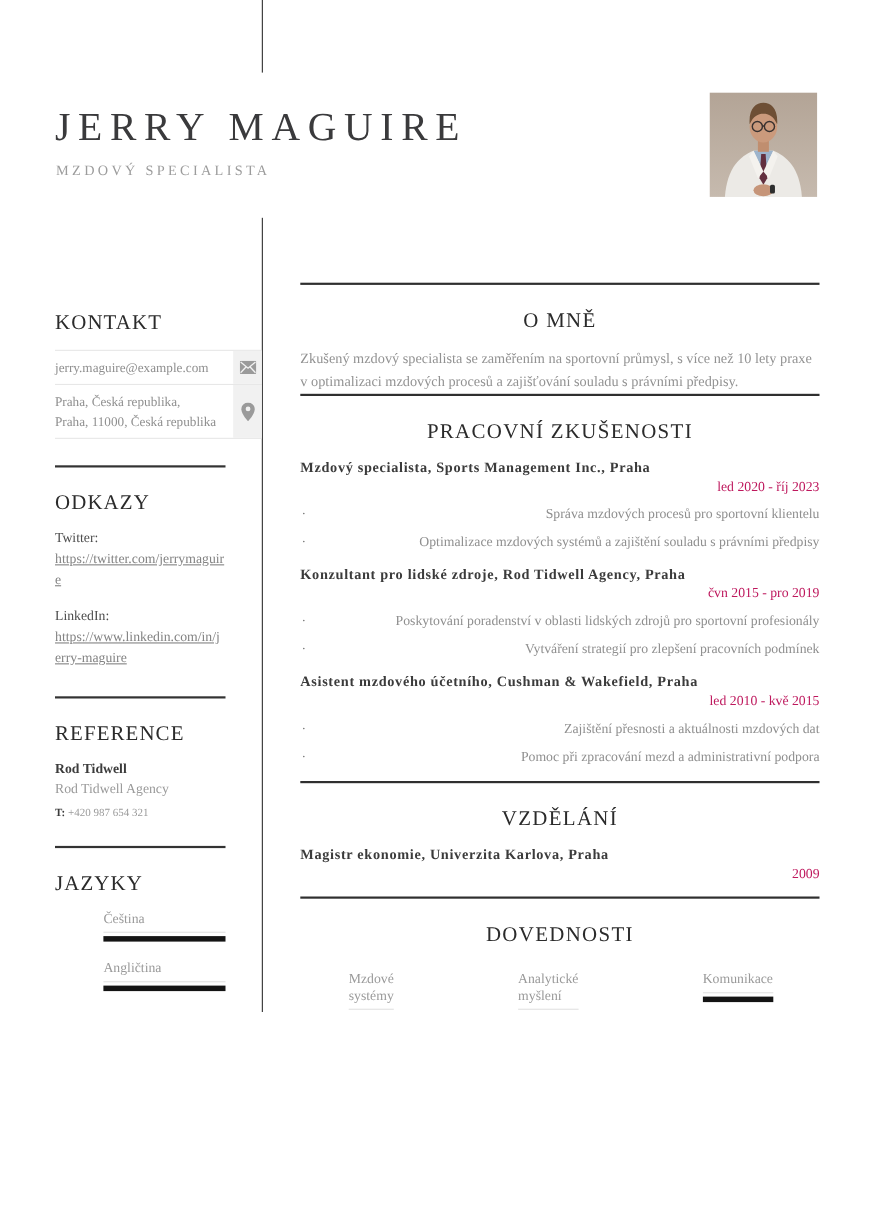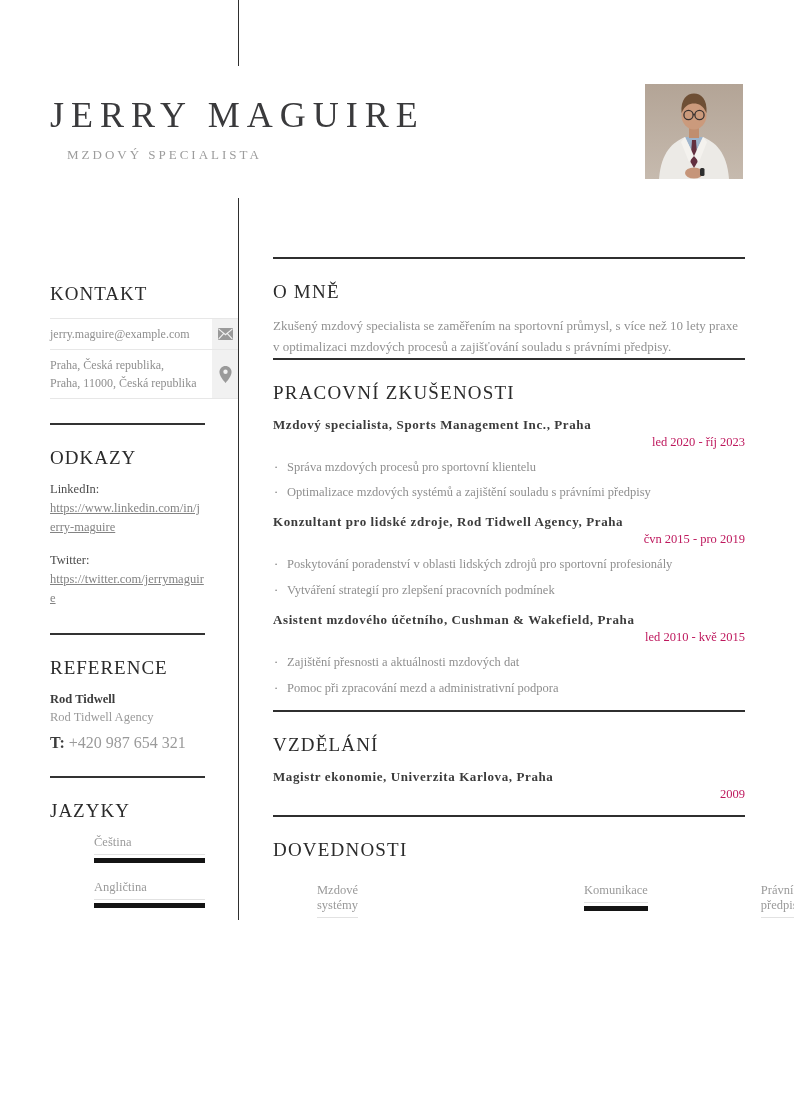--- a/index.html
+++ b/index.html
@@ -5,21 +5,21 @@
   * { margin:0; padding:0; box-sizing:border-box; }
   html,body { background:#ffffff; }
   .page {
     position:relative; width:794px; height:920px; background:#fff;
     font-family:Liberation Serif, serif; overflow:hidden; margin:0 auto;
   }
   .topline  { position:absolute; left:238px; top:0;    width:1px; height:66px;  background:#2f2f2f; }
   .divider  { position:absolute; left:238px; top:198px; width:1px; height:858px; background:#2f2f2f; }
 
   .header-name  { position:absolute; left:50px; top:94px;  font-size:36px; letter-spacing:7px; color:#3a3a3c; font-weight:400; white-space:nowrap; }
-  .header-title { position:absolute; left:51px; top:147px; font-size:13px; letter-spacing:3px; color:#9c9c9c; white-space:nowrap;margin-left:16px; }
+  .header-title { position:absolute; left:51px; top:147px; font-size:13px; letter-spacing:3px; color:#9c9c9c; white-space:nowrap; }
 
   .photo { position:absolute; left:645px; top:84px; width:98px; height:95px; }
 
   .sidebar { position:absolute; left:50px; top:283px; width:155px; }
   .main    { position:absolute; left:273px; top:257px; width:472px; }
 
   .side-heading { font-size:19px; letter-spacing:1px; color:#2b2b2b; font-weight:400; margin:0 0 13px; }
   .side-rule { border:none; border-top:2px solid #333; margin:24px 0 22px; }
 
   .contact-list { width:188px; }
@@ -28,40 +28,40 @@
   .contact-text { flex:1; color:#8f8f8f; font-size:12px; line-height:1.5; padding:6px 8px 6px 0; }
   .contact-icon { width:26px; background:#f1f1f1; display:flex; align-items:center; justify-content:center; }
   .contact-icon svg { display:block; }
 
   .link-group { margin-bottom:15px; }
   .link-label { color:#4c4c4c; font-size:12.5px; margin-bottom:2px; }
   .link-url   { color:#838383; font-size:12.5px; line-height:1.55; text-decoration:underline; word-break:break-all; display:block; }
 
   .ref-name    { font-weight:bold; color:#3c3c3c; font-size:12.5px; margin-bottom:3px; }
   .ref-company { color:#9a9a9a; font-size:12.5px; margin-bottom:9px; }
-  .ref-phone   { font-size:16px; color:#9a9a9a; }
+  .ref-phone   { font-size:10px; color:#9a9a9a; }
   .ref-phone .t { font-weight:bold; color:#3c3c3c; }
 
   .skill-item  { margin-bottom:17px;margin-left:44px; }
   .skill-label { color:#9a9a9a; font-size:12.5px; padding-bottom:4px; border-bottom:1px solid #e2e2e2; margin-bottom:3px; }
   .skill-bar-track { width:100%; }
   .skill-bar   { height:5px; background:#141414; }
 
   .hobby-list { list-style:none; margin-top:4px; }
   .hobby-list li { position:relative; color:#8f8f8f; font-size:16px; padding-left:17px; margin-bottom:17px; }
   .hobby-list li::before { content:""; position:absolute; left:1px; top:4px; width:6px; height:6px; border-radius:50%; background:#1a1a1a; }
 
   .main-rule { border:none; border-top:2px solid #2f2f2f; margin:0; }
-  .main-heading { font-size:19px; letter-spacing:1.2px; color:#2b2b2b; font-weight:400; margin:22px 0 13px; }
+  .main-heading { font-size:19px; letter-spacing:1.2px; color:#2b2b2b; font-weight:400; margin:22px 0 13px;text-align:center; }
   .about-text { color:#929292; font-size:13px; line-height:1.6; }
 
   .job { margin-bottom:13px; }
   .job-title { font-weight:bold; font-size:13px; letter-spacing:0.6px; color:#3b3b3b; }
   .job-dates { color:#be185d; font-size:12.5px; margin:2px 0 9px;text-align:right; }
-  .dot-list { list-style:none; }
+  .dot-list { list-style:none;text-align:right; }
   .dot-list li { position:relative; color:#8f8f8f; font-size:12.5px; line-height:1.35; padding-left:14px; margin-bottom:9px; }
   .dot-list li::before { content:"\00B7"; position:absolute; left:1px; top:0; color:#7a7a7a; }
 
   .section-gap { margin-bottom:12px; }
   .skills-grid { display:grid; grid-template-columns:1fr 1fr 1fr 1fr; column-gap:69px; margin-top:22px; }
 </style>
 </head>
 <body>
 
 <div class="page">
@@ -123,26 +123,26 @@
               </svg>
           </div>
         </div>
       </div>
     </section>
 
     <section>
       <hr class="side-rule">
       <h2 class="side-heading">ODKAZY</h2>
       <div class="link-group">
+        <div class="link-label">Twitter:</div>
+        <a class="link-url">https://twitter.com/jerrymaguire</a>
+      </div>
+      <div class="link-group">
         <div class="link-label">LinkedIn:</div>
         <a class="link-url">https://www.linkedin.com/in/jerry-maguire</a>
-      </div>
-      <div class="link-group">
-        <div class="link-label">Twitter:</div>
-        <a class="link-url">https://twitter.com/jerrymaguire</a>
       </div>
     </section>
 
     <section>
       <hr class="side-rule">
       <h2 class="side-heading">REFERENCE</h2>
       <div class="ref-name">Rod Tidwell</div>
       <div class="ref-company">Rod Tidwell Agency</div>
       <div class="ref-phone">
         <span class="t">T:</span>
@@ -232,20 +232,21 @@
     <section>
       <h2 class="main-heading">DOVEDNOSTI</h2>
       <div class="skills-grid">
         <div class="skill-item">
           <div class="skill-label">Mzdové systémy</div>
           <div class="skill-bar-track">
               <div class="skill-bar" style="width:100%"></div>
             </div>
         </div>
         <div class="skill-item">
+          <div class="skill-label">Analytické myšlení</div>
           <div class="skill-bar-track">
               <div class="skill-bar" style="width:100%"></div>
             </div>
         </div>
         <div class="skill-item">
           <div class="skill-label">Komunikace</div>
           <div class="skill-bar-track">
               <div class="skill-bar" style="width:100%"></div>
             </div>
         </div>

